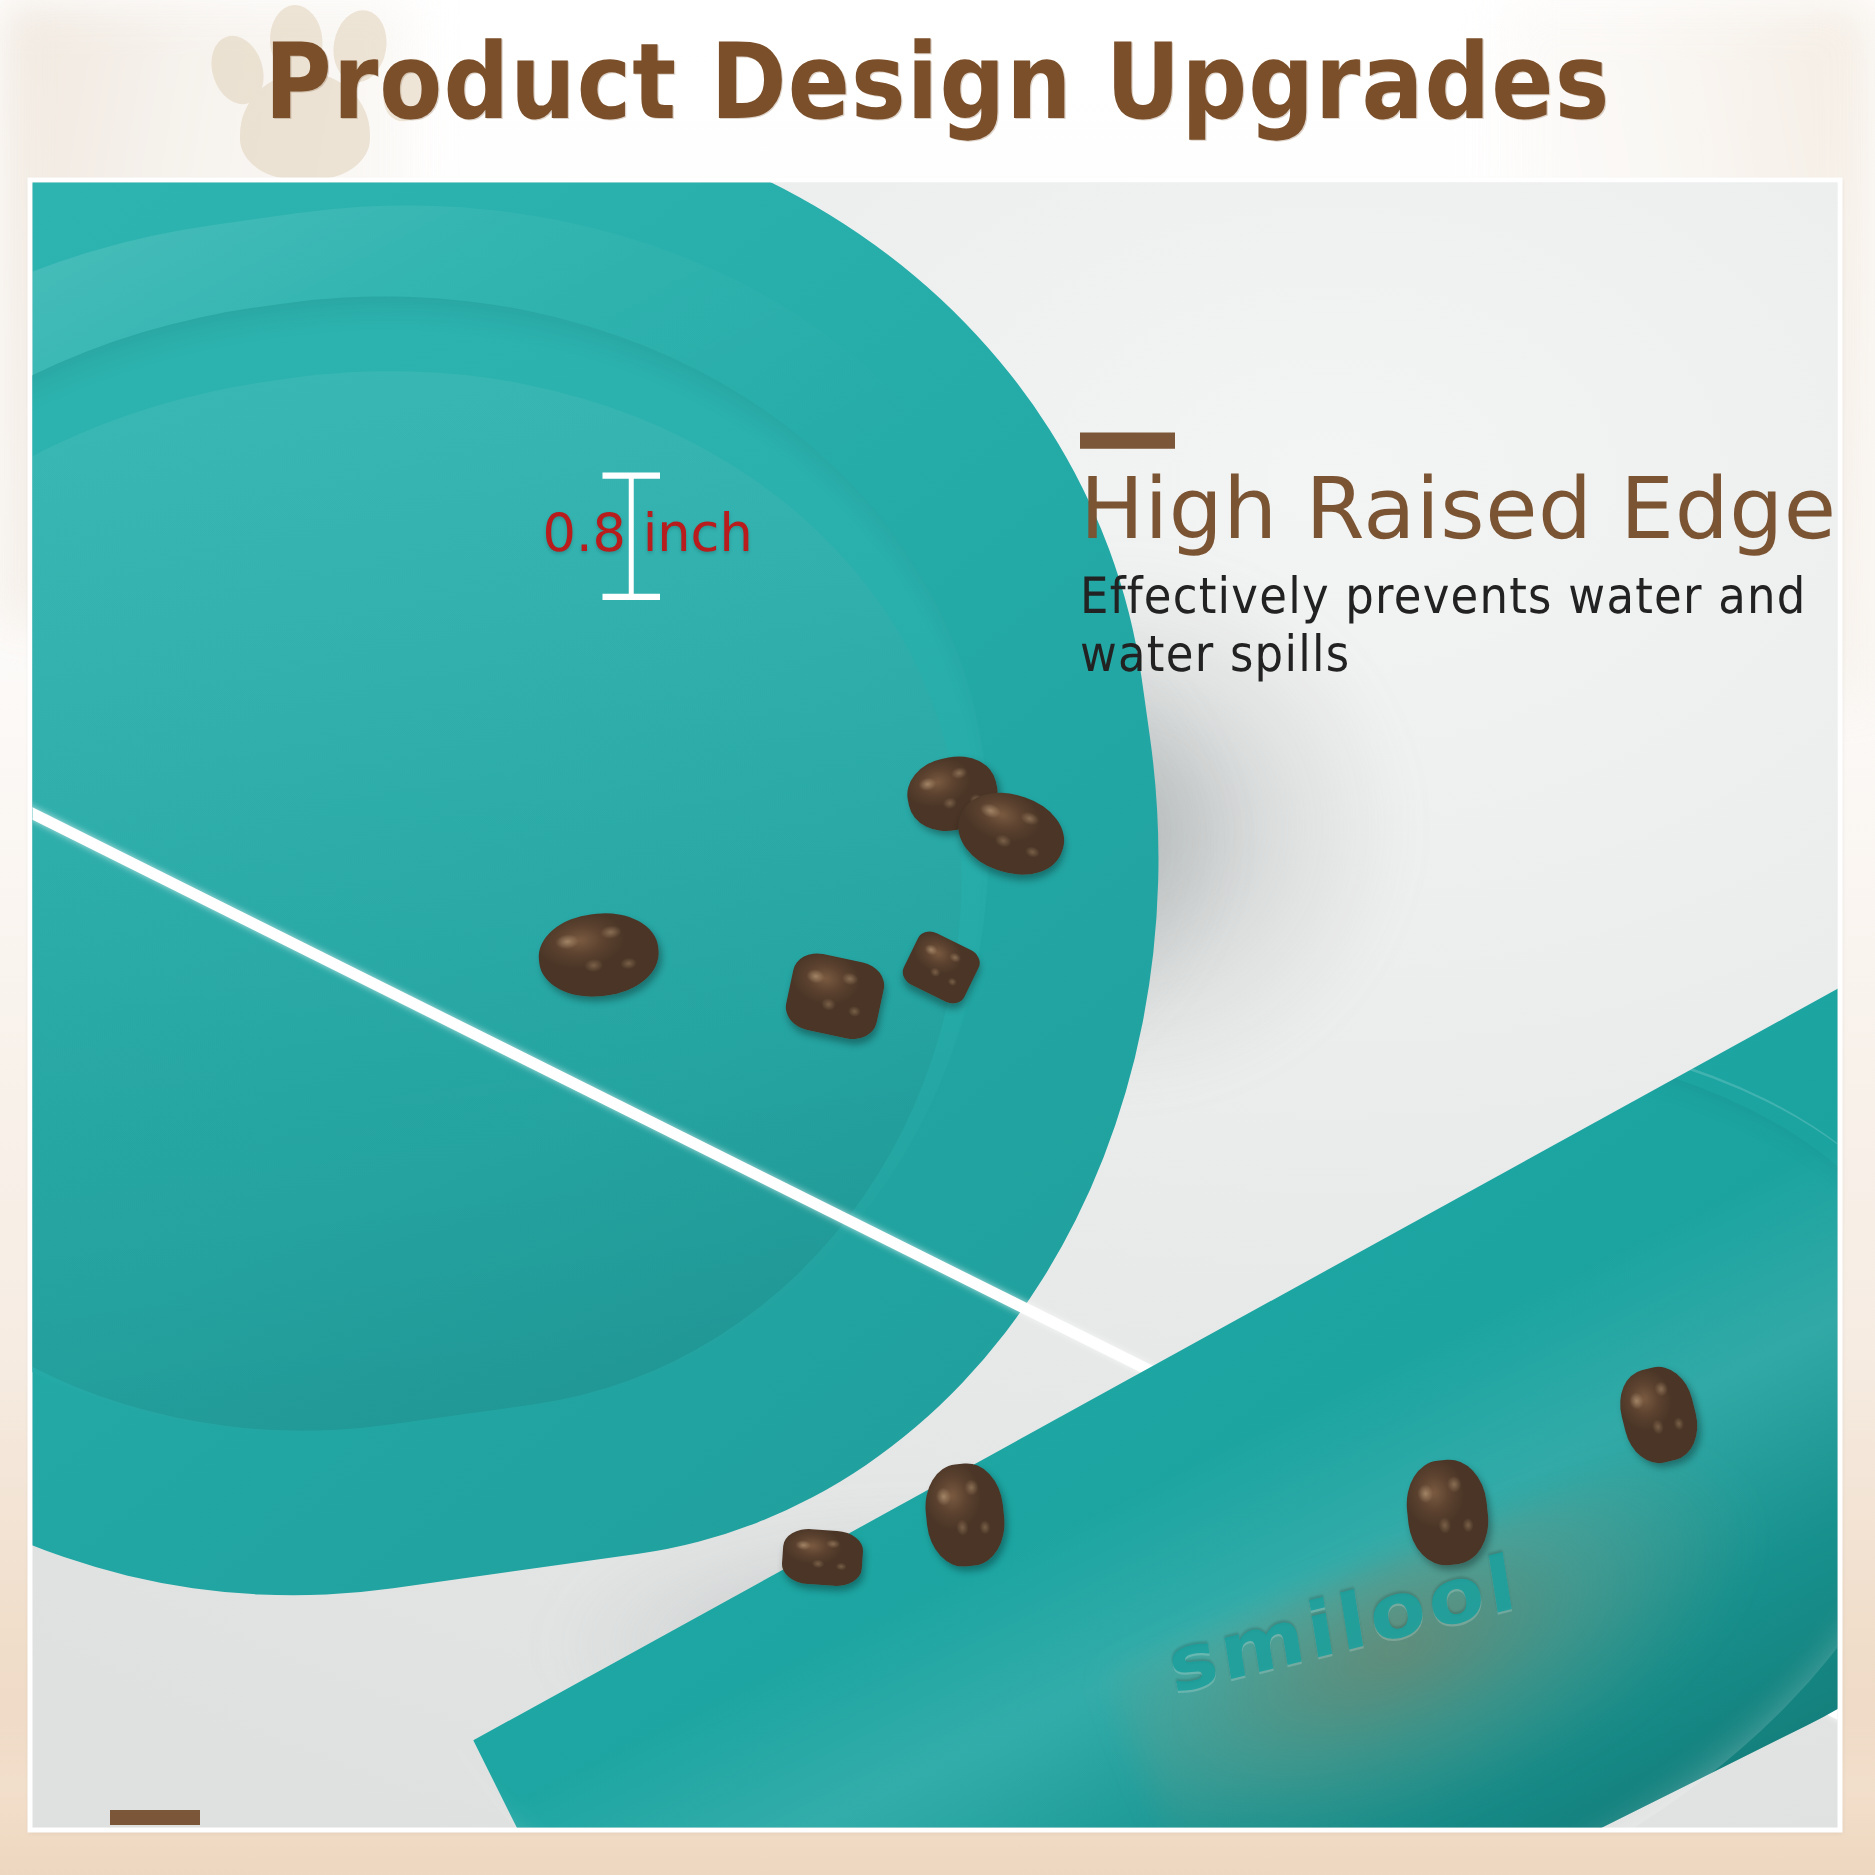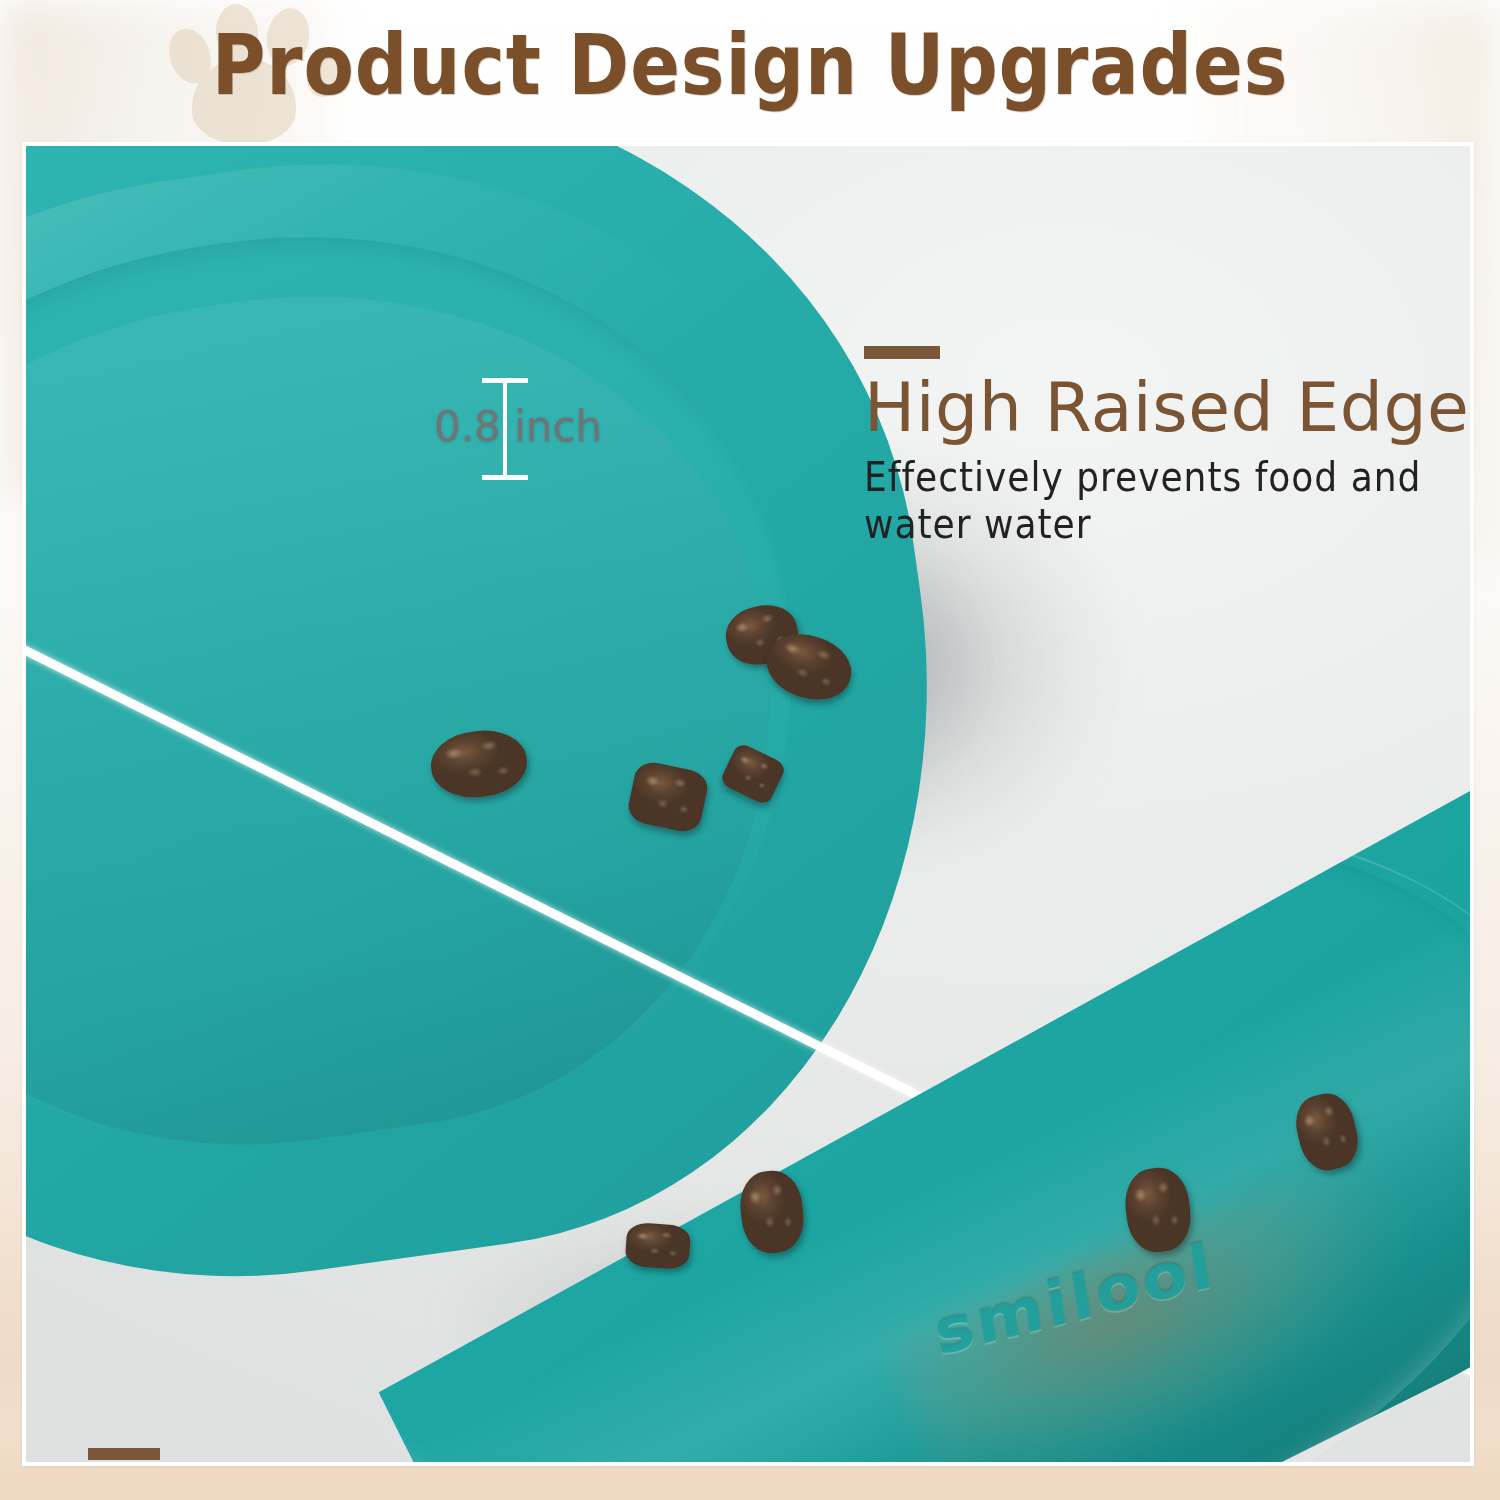--- a/index.html
+++ b/index.html
@@ -189,21 +189,21 @@
       radial-gradient(7% 7% at 74% 64%, rgba(196,166,128,.38) 0%, rgba(196,166,128,0) 100%);
   }
 
   
   .dim{position:absolute;left:430px;top:228px;width:210px;height:120px;}
   .dim .vline{position:absolute;left:47px;top:6px;width:4px;height:100px;background:#ffffff;}
   .dim .cap-t{position:absolute;left:26px;top:4px;width:46px;height:5px;background:#ffffff;}
   .dim .cap-b{position:absolute;left:26px;top:101px;width:46px;height:5px;background:#ffffff;}
   .dim .label{
     position:absolute;left:-22px;top:28px;width:220px;
-    color:#737373;font-size:42px;font-weight:400;
+    color:#b91c1c;font-size:42px;font-weight:400;
     font-family:"DejaVu Sans","Liberation Sans",sans-serif;
     text-shadow:0 1px 3px rgba(0,0,0,.18);white-space:nowrap;
   }
 
   
   .dash{background:#7B5638;}
   .blk-tr{position:absolute;left:838px;top:200px;width:620px;}
   .blk-tr .dash{width:76px;height:13px;margin-bottom:14px;}
   .blk-tr h2{
     margin:0;font-family:"DejaVu Sans","Liberation Sans",sans-serif;
@@ -285,21 +285,21 @@
     <div class="dim">
       <div class="cap-t"></div>
       <div class="vline"></div>
       <div class="cap-b"></div>
       <div class="label">0.8 inch</div>
     </div>
 
     <div class="blk-tr">
       <div class="dash"></div>
       <h2>High Raised Edges</h2>
-      <p>Effectively prevents food and water water</p>
+      <p>Effectively prevents water and water spills</p>
     </div>
 
     <div class="blk-bl">
       <div class="dash"></div>
 
     </div>
 
   </div>
 </div>
 

